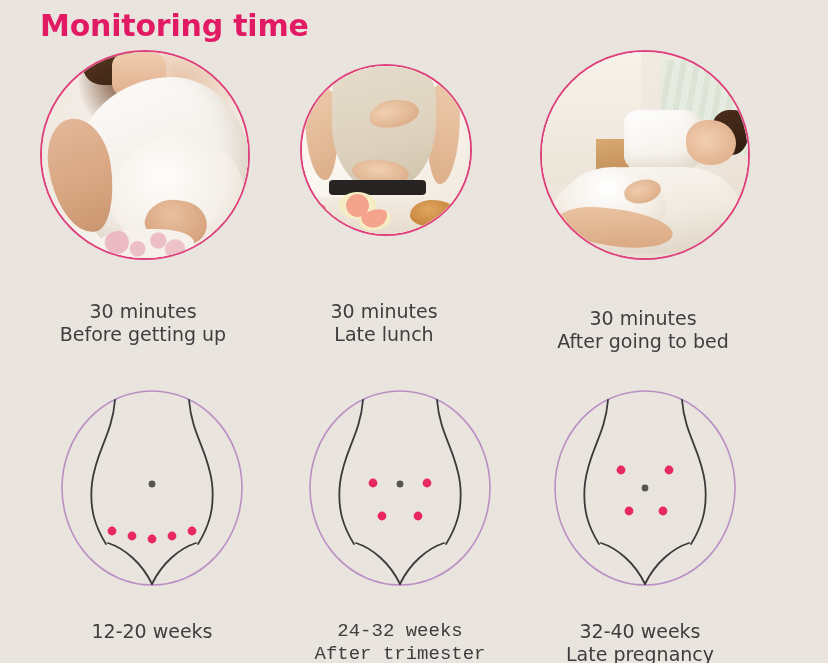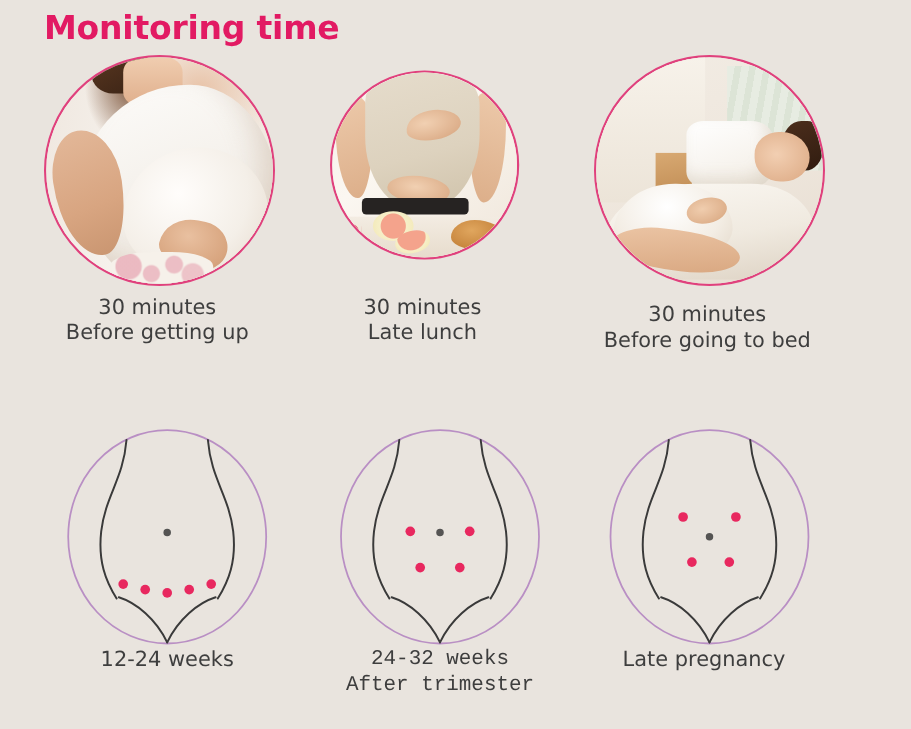--- a/index.html
+++ b/index.html
@@ -37,21 +37,21 @@
     background: #efe9e4;
   }
   .caption {
     position: absolute;
     text-align: center;
     color: #3e3e3e;
     font-size: 19px;
     line-height: 1.22;
     white-space: nowrap;
   }
-  .caption .l1 { display: block; }
+  .caption .l1 { display: block; margin-top: 32px; }
   .caption .l2 { display: block; }
 
   
   .p1 { width: 206px; height: 206px; }
   .p1 .bg {
     position: absolute; inset: 0;
     background:
       radial-gradient(ellipse 55% 45% at 68% 14%, #e8c3a8 0%, rgba(232,195,168,0) 62%),
       radial-gradient(ellipse 30% 40% at 38% 12%, #7a5136 0%, rgba(122,81,54,0) 70%),
       linear-gradient(100deg, #efe7df 0%, #f7f3ee 45%, #efe6dc 100%);
@@ -286,21 +286,21 @@
   <div class="caption" style="left:43px; top:268px; width:200px;">
     <span class="l1">30 minutes</span>
     <span class="l2">Before getting up</span>
   </div>
   <div class="caption" style="left:284px; top:268px; width:200px;">
     <span class="l1">30 minutes</span>
     <span class="l2">Late lunch</span>
   </div>
   <div class="caption" style="left:543px; top:275px; width:200px;">
     <span class="l1">30 minutes</span>
-    <span class="l2">Before going to bed</span>
+    <span class="l2">After going to bed</span>
   </div>
 
 
   <div class="diagram-row">
 
     <div class="diagram-cell" style="left:52px;">
       <svg viewBox="0 0 200 200" xmlns="http://www.w3.org/2000/svg">
         <ellipse cx="100" cy="100" rx="90" ry="97" fill="none" stroke="#b98fc4" stroke-width="1.6"></ellipse>
         <path d="M63 12 C60 48 44 62 40 95 C37 122 44 140 54 156" fill="none" stroke="#3a3a3a" stroke-width="1.8" stroke-linecap="round"></path>
         <path d="M137 12 C140 48 156 62 160 95 C163 122 156 140 146 156" fill="none" stroke="#3a3a3a" stroke-width="1.8" stroke-linecap="round"></path>
@@ -340,23 +340,24 @@
         <circle cx="100" cy="100" r="3.4" fill="#3b3b3b" opacity="0.85"></circle>
         <circle cx="76" cy="82" r="4.4" fill="#e8285f"></circle>
         <circle cx="124" cy="82" r="4.4" fill="#e8285f"></circle>
         <circle cx="84" cy="123" r="4.4" fill="#e8285f"></circle>
         <circle cx="118" cy="123" r="4.4" fill="#e8285f"></circle>
       </svg>
     </div>
   </div>
 
   <div class="caption" style="left:52px; top:588px; width:200px;">
-    <span class="l1">12-24 weeks</span>
+    <span class="l1">12-20 weeks</span>
   </div>
   <div class="caption" style="left:300px; top:588px; width:200px;font-family:Liberation Mono, monospace;">
     <span class="l1">24-32 weeks</span>
     <span class="l2">After trimester</span>
   </div>
   <div class="caption" style="left:540px; top:588px; width:200px;">
+    <span class="l1">32-40 weeks</span>
     <span class="l2">Late pregnancy</span>
   </div>
 
 </div>
 
 </body></html>

